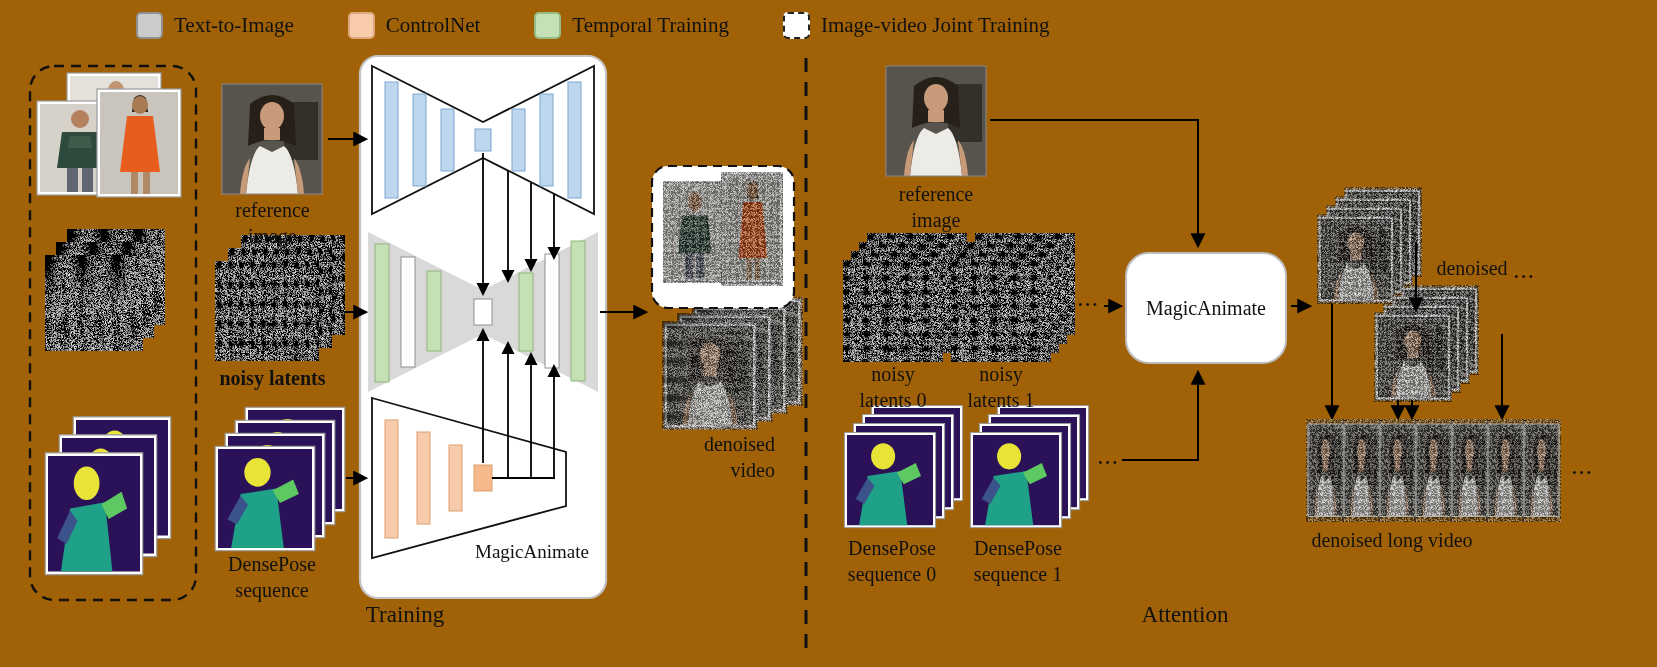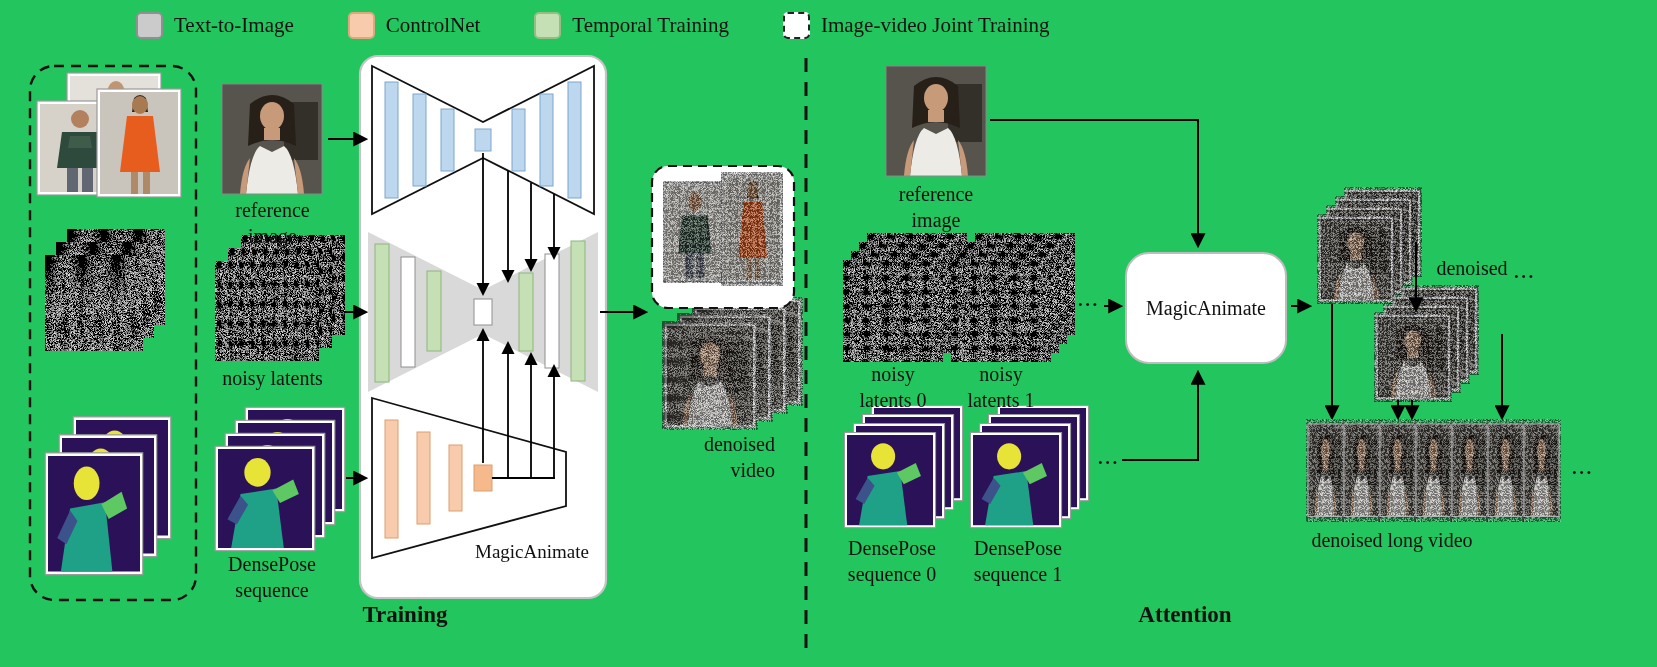--- a/index.html
+++ b/index.html
@@ -1,21 +1,21 @@
 <!DOCTYPE html>
 <html><head>
 <meta charset="utf-8">
 <style>
   * { margin:0; padding:0; box-sizing:border-box; }
   html,body { background:#fff; }
   body { font-family:"Liberation Serif","DejaVu Serif",serif; color:#111; }
-  #canvas { position:relative; width:1657px; height:667px; background:#22c55e; overflow:hidden; }
+  #canvas { position:relative; width:1657px; height:667px; background:#a16207; overflow:hidden; }
   #diagram-svg { position:absolute; left:0; top:0; }
   .lbl { position:absolute; text-align:center; font-size:20px; line-height:1.28; white-space:pre-line; }
-  .section-lbl { font-size:23px;font-weight:bold; }
+  .section-lbl { font-size:23px; }
   .small-lbl { font-size:19px; }
   .dots { font-size:25px; letter-spacing:1px; }
   #legend { position:absolute; left:136px; top:6px; height:38px; display:flex; align-items:center; gap:54px; }
   .legend-item { display:flex; align-items:center; gap:11px; font-size:21px; }
   .sw { width:27px; height:27px; border-radius:5px; flex:0 0 auto; }
   .sw-t2i   { background:#cbcbcb; border:2px solid #909090; }
   .sw-ae    { background:#bdd7ee; border:2px solid #8fb4d6; }
   .sw-cn    { background:#f8cbad; border:2px solid #dca87e; }
   .sw-ta    { background:#c5e0b4; border:2px solid #96bd82; }
   .sw-joint { background:#fff;    border:2.5px dashed #222; }
@@ -333,21 +333,21 @@
       <span>Temporal Training</span>
     </div>
     <div class="legend-item">
       <span class="sw sw-joint"></span>
       <span>Image-video Joint Training</span>
     </div>
   </div>
 
   <div class="lbl" style="left:205px; top:198px; width:135px;">reference
 image</div>
-  <div class="lbl" style="left:200px; top:366px; width:145px;">noisy latents</div>
+  <div class="lbl" style="left:200px; top:366px; width:145px;font-weight:bold;">noisy latents</div>
   <div class="lbl" style="left:198px; top:552px; width:148px;">DensePose
 sequence</div>
   <div class="lbl small-lbl" style="left:462px; top:540px; width:140px;">MagicAnimate</div>
   <div class="lbl" style="left:625px; top:432px; width:150px;text-align:right;">denoised
 video</div>
   <div class="lbl section-lbl" style="left:320px; top:600px; width:170px;">Training</div>
 
   <div class="lbl" style="left:858px; top:182px; width:156px;">reference
 image</div>
   <div class="lbl" style="left:833px; top:362px; width:120px;">noisy

